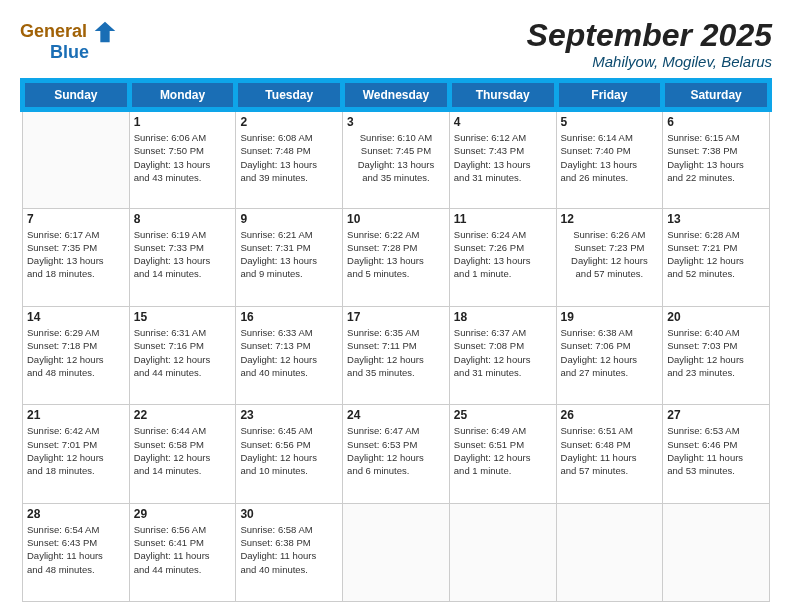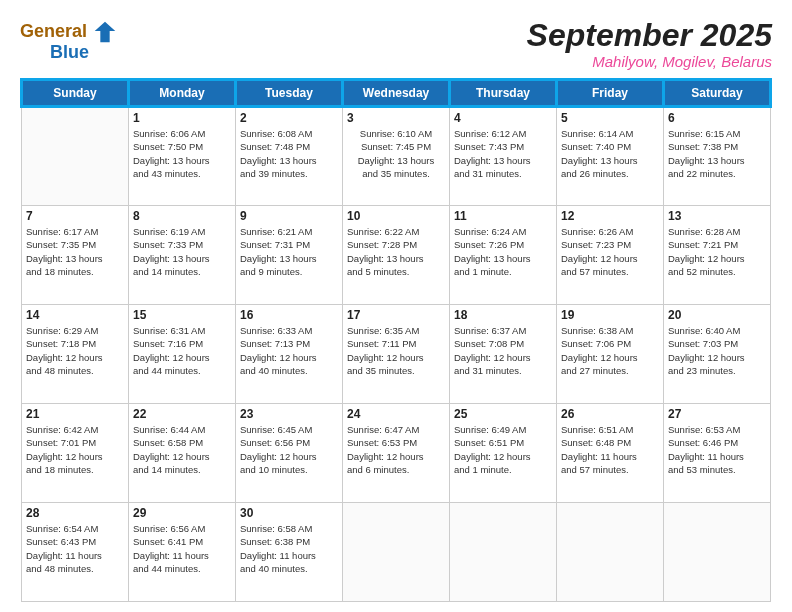--- a/index.html
+++ b/index.html
@@ -47,37 +47,37 @@
       font-style: italic;
     }
     .title-month {
       font-size: 32px;
       font-weight: bold;
       color: #222;
       line-height: 1.1;
     }
     .title-location {
       font-size: 15px;
-      color: #ec4899;
+      color: #0c4a6e;
     }
     .calendar {
       flex: 1;
       border: 1px solid #ccc;
       border-collapse: collapse;
       width: 100%;
       table-layout: fixed;
     }
     .calendar th {
       background: #1a6eb5;
       color: #fff;
       font-size: 12px;
       font-weight: bold;
       text-align: center;
       padding: 5px 2px;
-      border: 3px solid #0ea5e9;
+      border: 5px solid #0ea5e9;
     }
     .calendar td {
       border: 1px solid #ccc;
       vertical-align: top;
       padding: 3px 4px;
       font-size: 10px;
       color: #333;
       min-height: 75px;
       height: 88px;
     }
@@ -209,21 +209,21 @@
           </td>
           <td>
             <span class="day-number">11</span>
             <div class="cell-info" style="white-space: pre-line;">Sunrise: 6:24 AM
 Sunset: 7:26 PM
 Daylight: 13 hours
 and 1 minute.</div>
           </td>
           <td>
             <span class="day-number">12</span>
-            <div class="cell-info" style="white-space: pre-line;">Sunrise: 6:26 AM
+            <div class="cell-info" style="white-space: pre-line; text-align: center;">Sunrise: 6:26 AM
 Sunset: 7:23 PM
 Daylight: 12 hours
 and 57 minutes.</div>
           </td>
           <td>
             <span class="day-number">13</span>
             <div class="cell-info" style="white-space: pre-line;">Sunrise: 6:28 AM
 Sunset: 7:21 PM
 Daylight: 12 hours
 and 52 minutes.</div>

